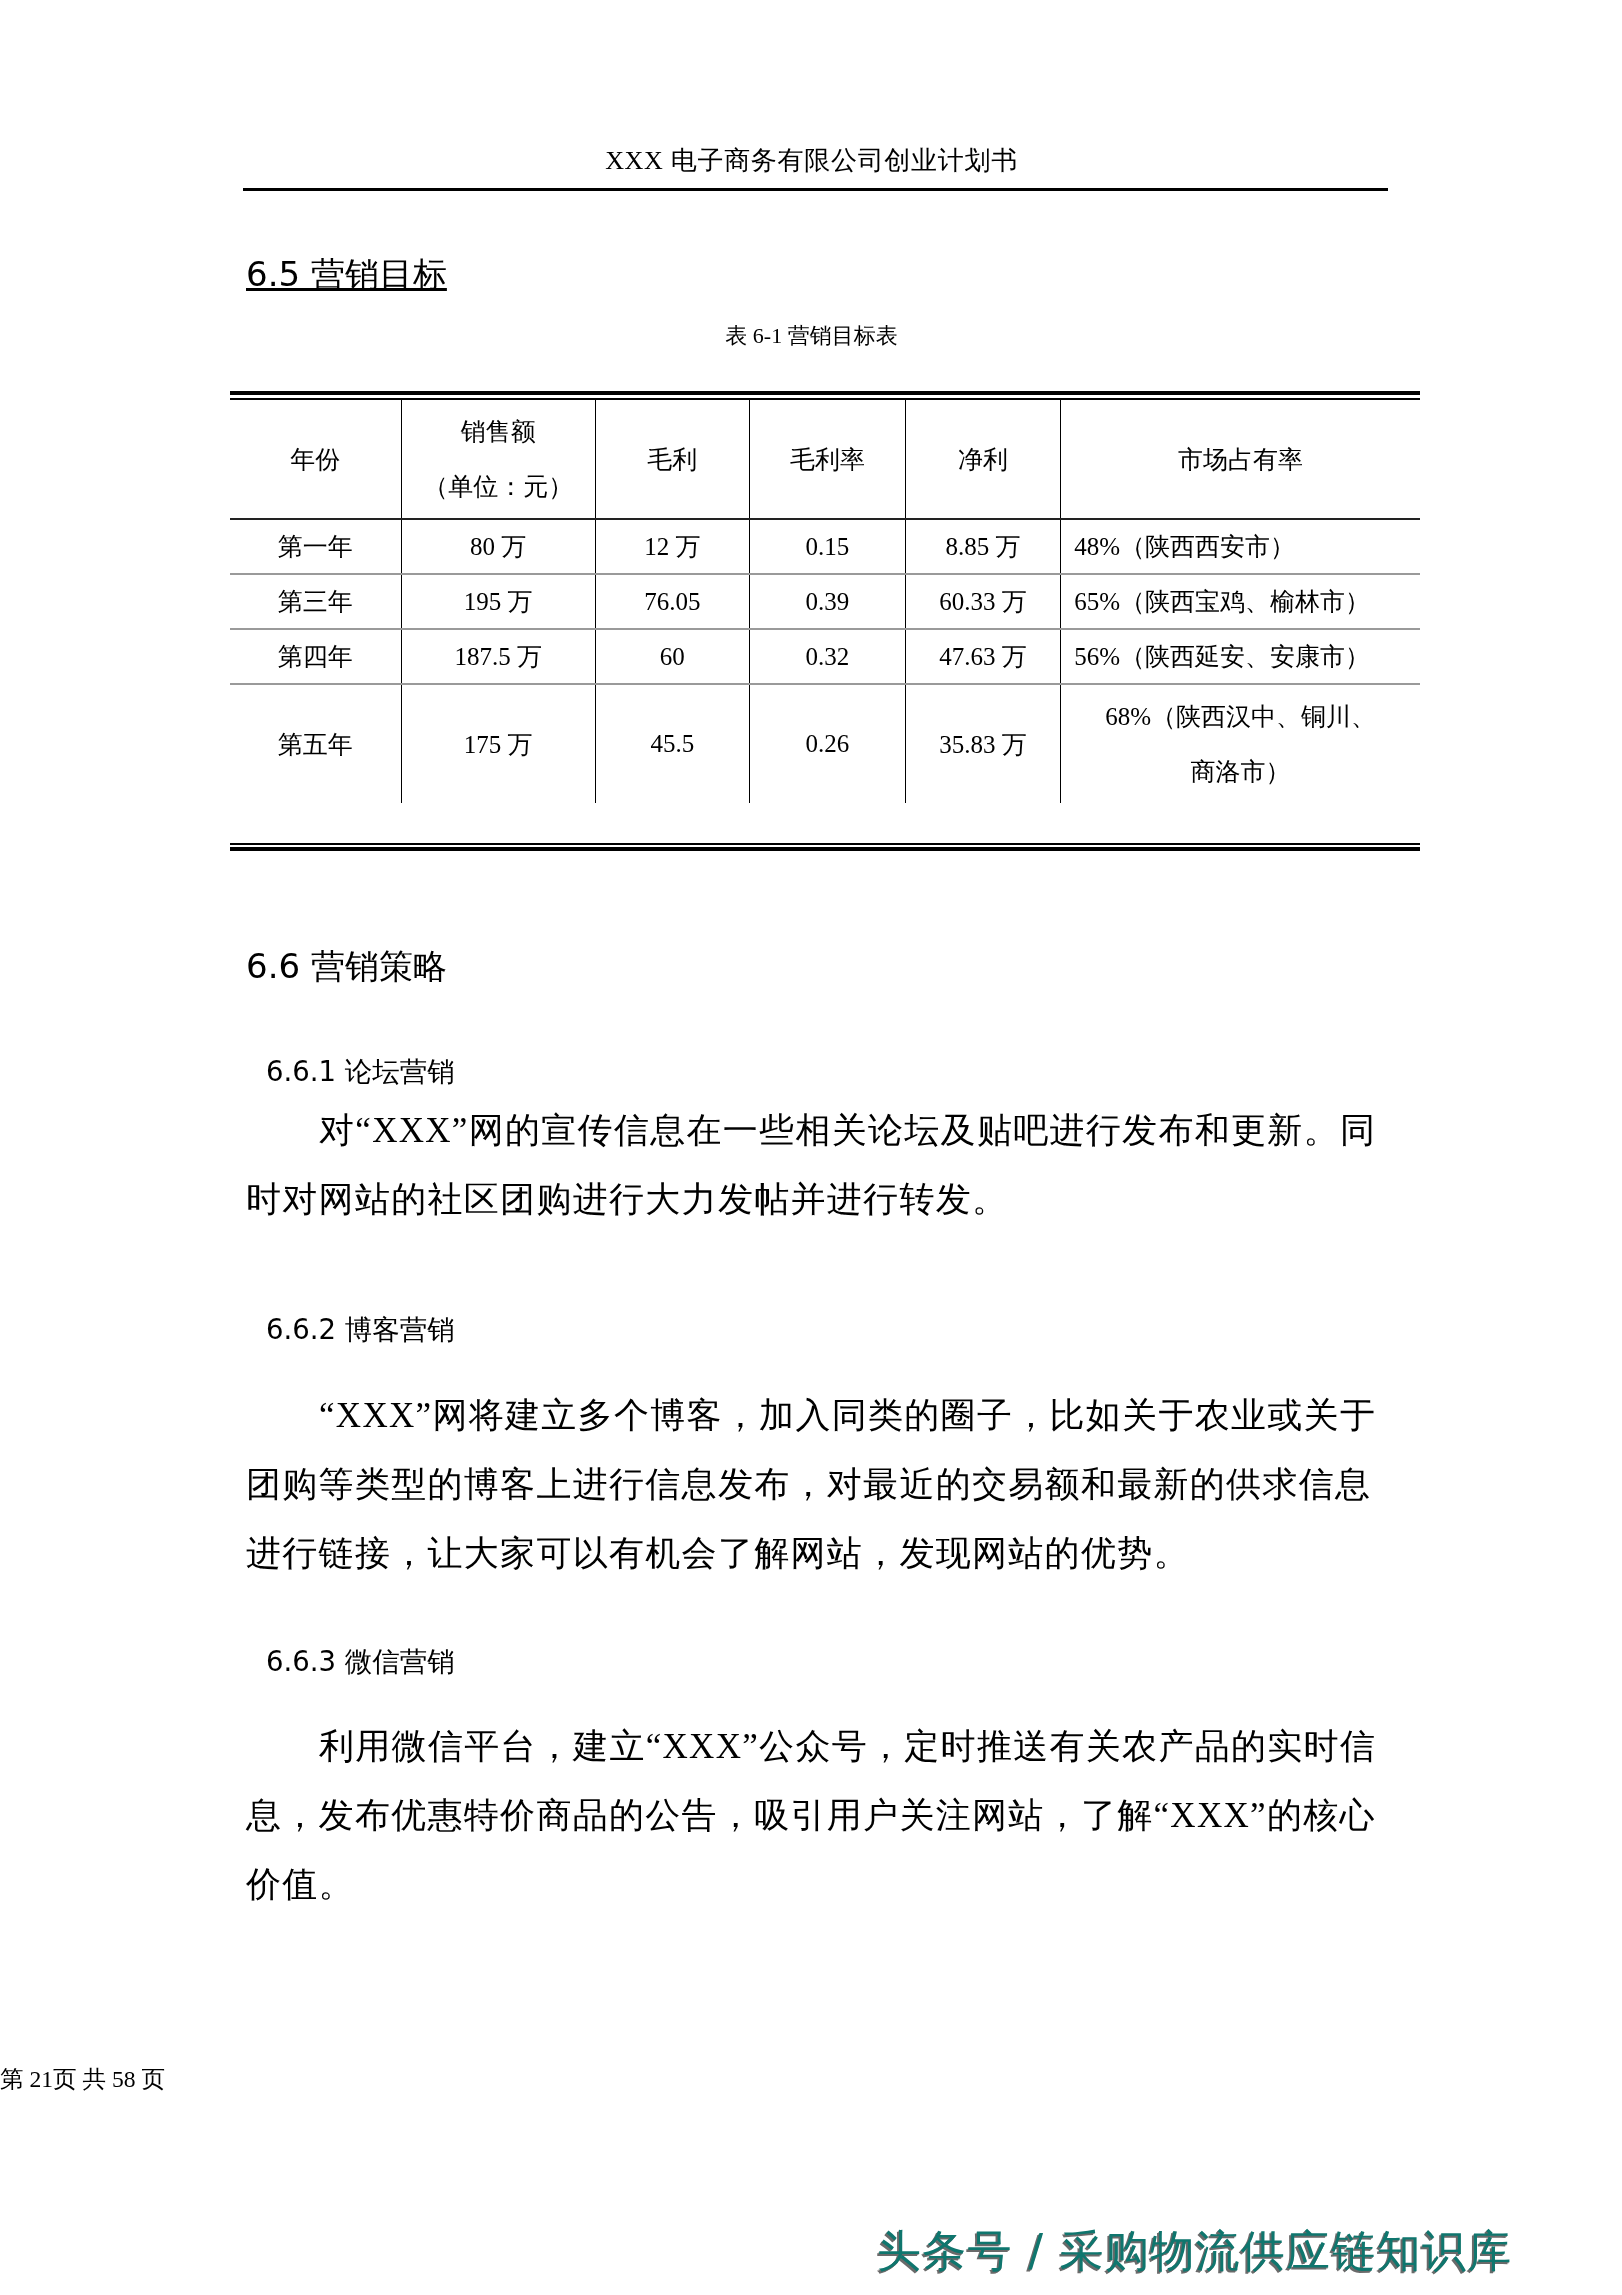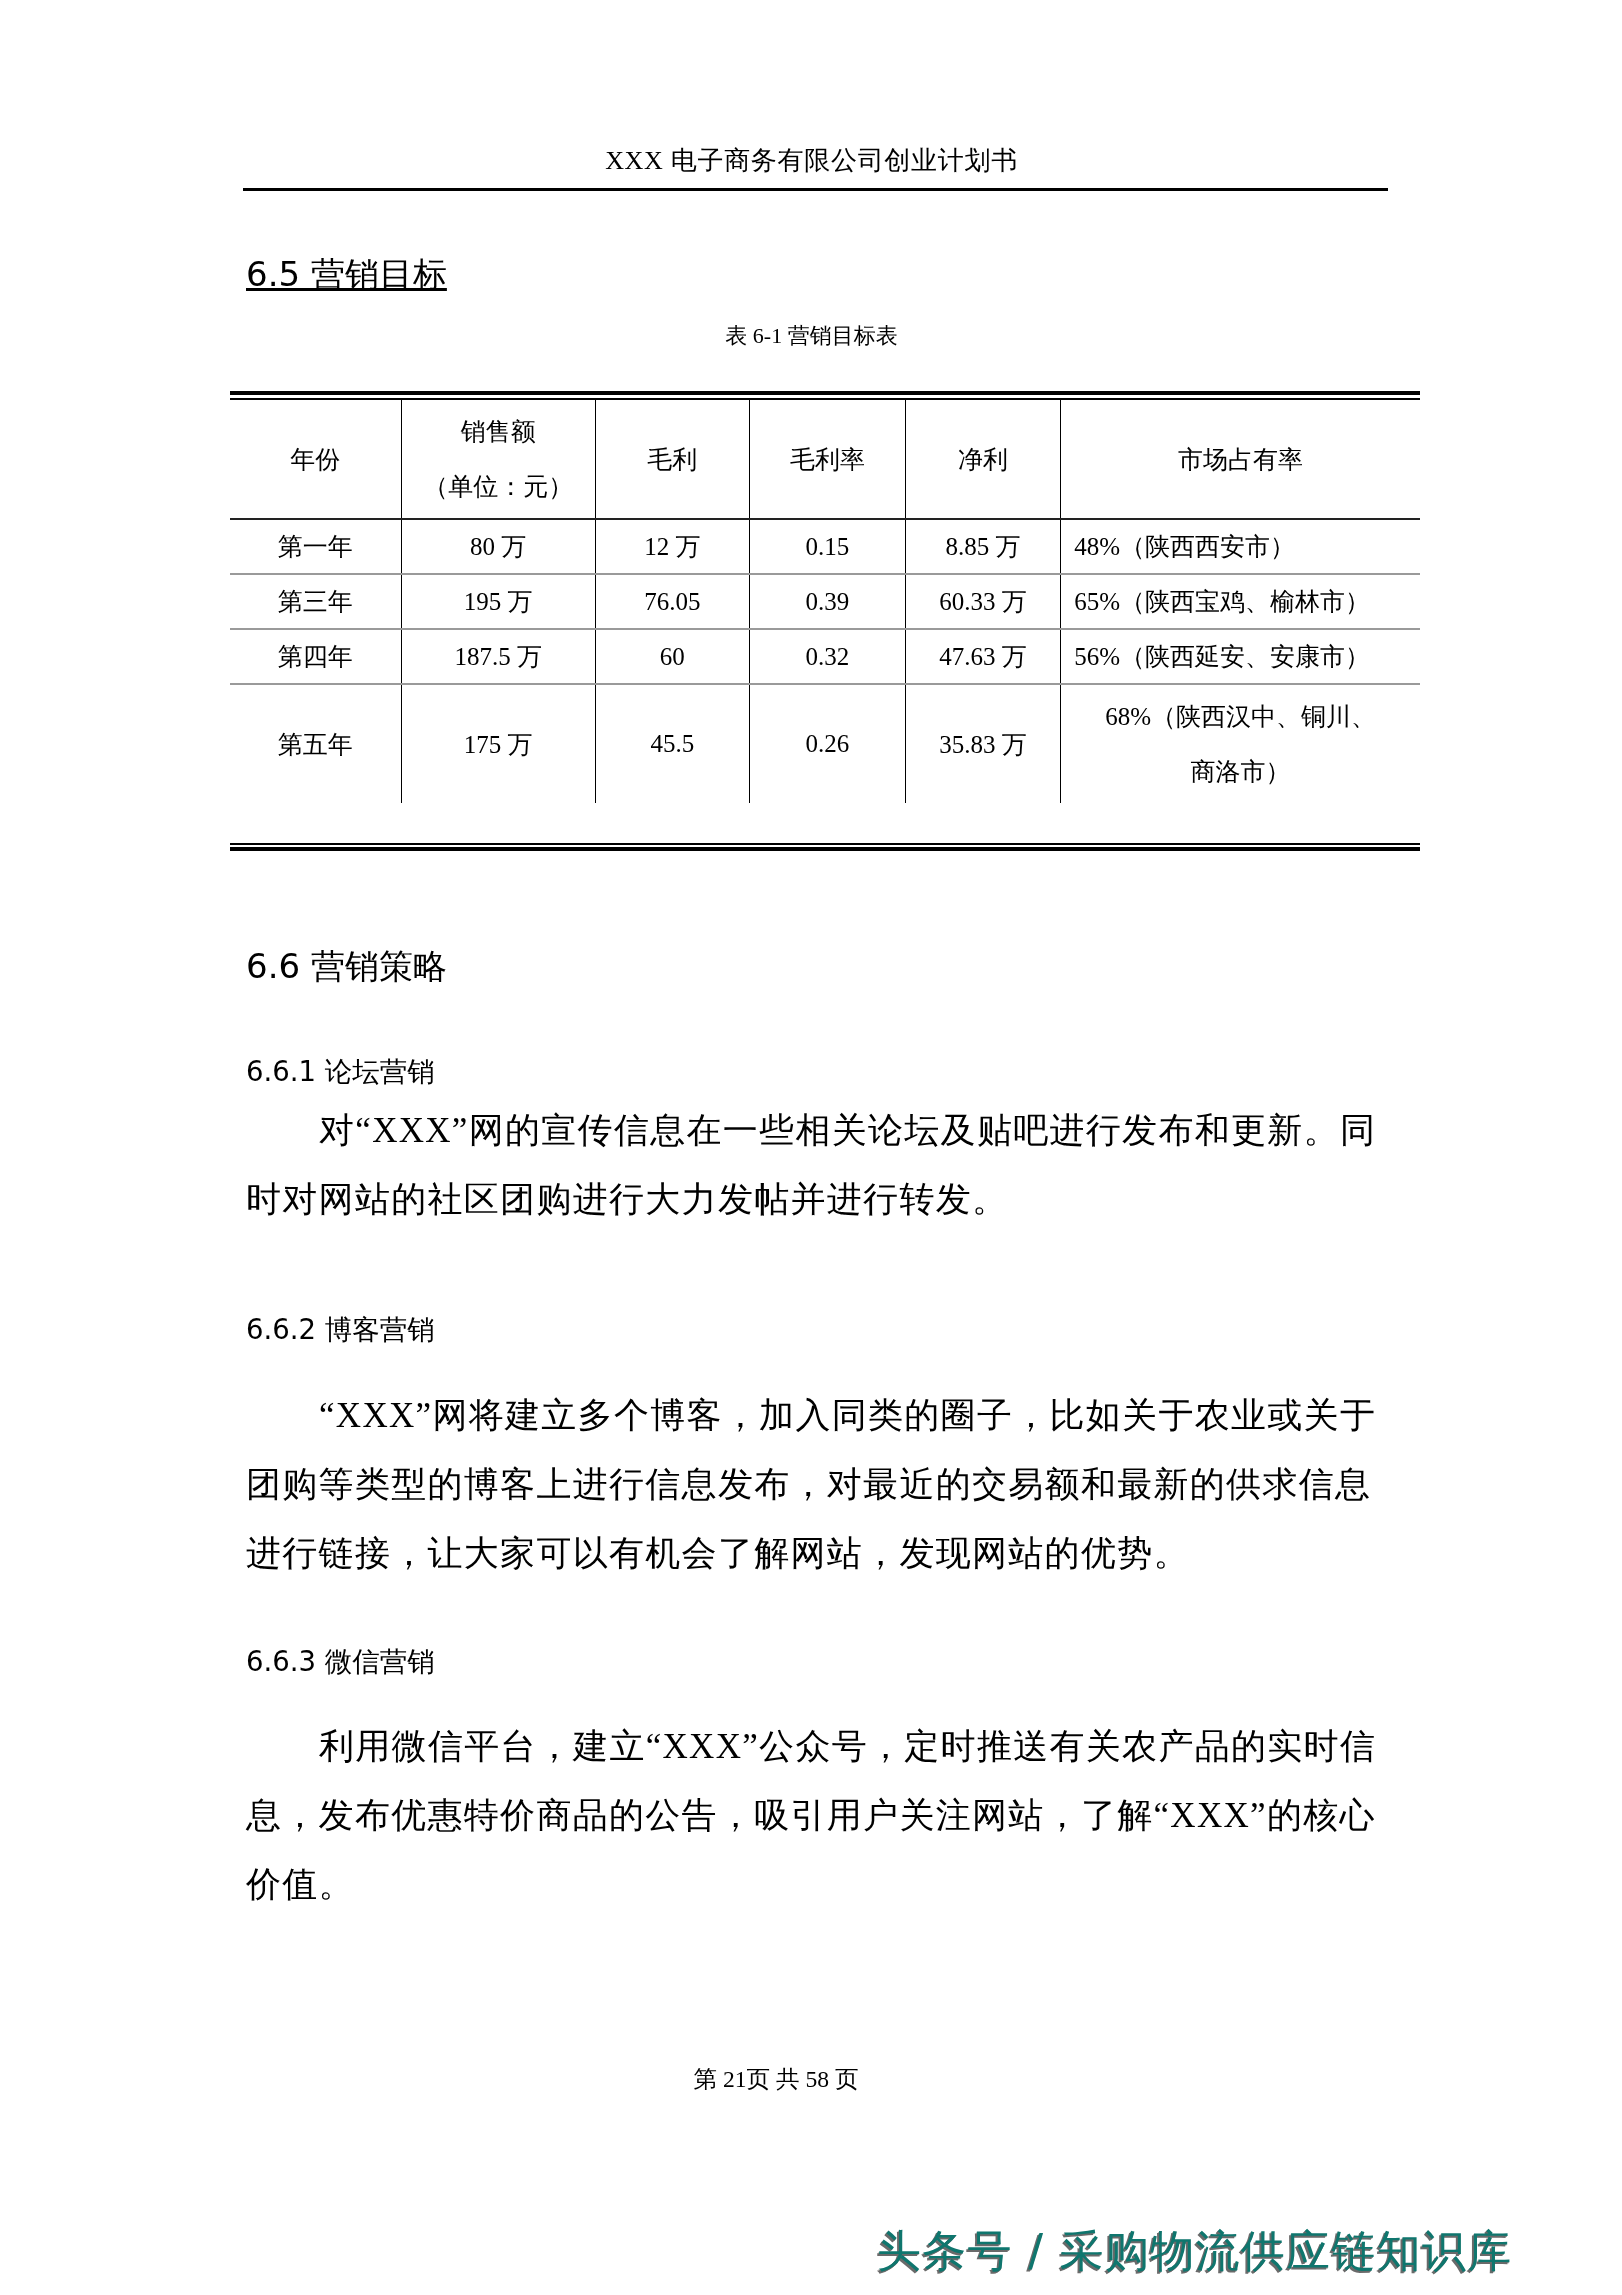--- a/index.html
+++ b/index.html
@@ -2,21 +2,21 @@
 <html style="font-size:10.5px"><head>
 <meta charset="utf-8">
 <style>
   html, body { margin: 0; padding: 0; background: #ffffff; }
   body { width: 1623px; height: 2295px; position: relative; overflow: hidden;
          font-family: "Liberation Serif", "DejaVu Serif", serif; color: #000; }
   .abs { position: absolute; }
   .running-header { left: 0; width: 1623px; top: 143px; text-align: center; font-size: 26px; letter-spacing: 0.7px; }
   .header-rule { left: 243px; width: 1145px; top: 188px; height: 2.6px; background: #000; }
   .h2 { font-family: "DejaVu Sans", "Liberation Sans", sans-serif; font-size: 34px; font-weight: normal; }
-  .h3 { font-family: "DejaVu Sans", "Liberation Sans", sans-serif; font-size: 27.5px; }
+  .h3 { font-family: "DejaVu Sans", "Liberation Sans", sans-serif; font-size: 27.5px; margin-left: 20px; }
   .caption { left: 0; width: 1623px; text-align: center; top: 321px; font-size: 22px; }
   .para { left: 246px; width: 1142px; font-size: 35px; line-height: 69px; letter-spacing: 1.3px; }
   .indent { text-indent: 73px; }
 
   
   .tbl { left: 230px; top: 391px; width: 1190px; }
   .tbl-top1 { position: absolute; left: 0; width: 100%; top: 0; height: 3.9px; background: #000; }
   .tbl-top2 { position: absolute; left: 0; width: 100%; top: 6.5px; height: 2px; background: #000; }
   .tbl-bot1 { position: absolute; left: 0; width: 100%; height: 2px; background: #000; }
   .tbl-bot2 { position: absolute; left: 0; width: 100%; height: 3.9px; background: #000; }
@@ -25,21 +25,21 @@
   table.grid td:first-child, table.grid th:first-child { border-left: none; }
   table.grid thead tr { height: 106px; border-bottom: 2px solid #222; }
   table.grid tbody tr { border-bottom: 2px solid #9a9a9a; }
   table.grid tbody tr:last-child { border-bottom: none; }
   .r87 { height: 55px; }
   .r170 { height: 110px; }
   .left-cell { text-align: left !important; padding-left: 13px !important; }
   .share-wrap { text-align: center !important; line-height: 55px; }
   .two-line { line-height: 55px; }
 
-  .footer { left: 0; width: 1552px; top: 2063px; text-align: center; font-size: 23.6px; }
+  .footer { left: 0; width: 1552px; top: 2063px; text-align: left; font-size: 23.6px; }
   .watermark { left: 877px; top: 2222px; font-family: "DejaVu Sans", "Liberation Sans", sans-serif;
                font-size: 44px; color: #0f766e; letter-spacing: 1.3px;
                text-shadow: -2px 2px 0 #6a6a6a, -0.7px 0.7px 0 #888; }
 </style>
 </head>
 <body>
 
 <div class="abs running-header">XXX 电子商务有限公司创业计划书</div>
 <div class="abs header-rule"></div>
 

